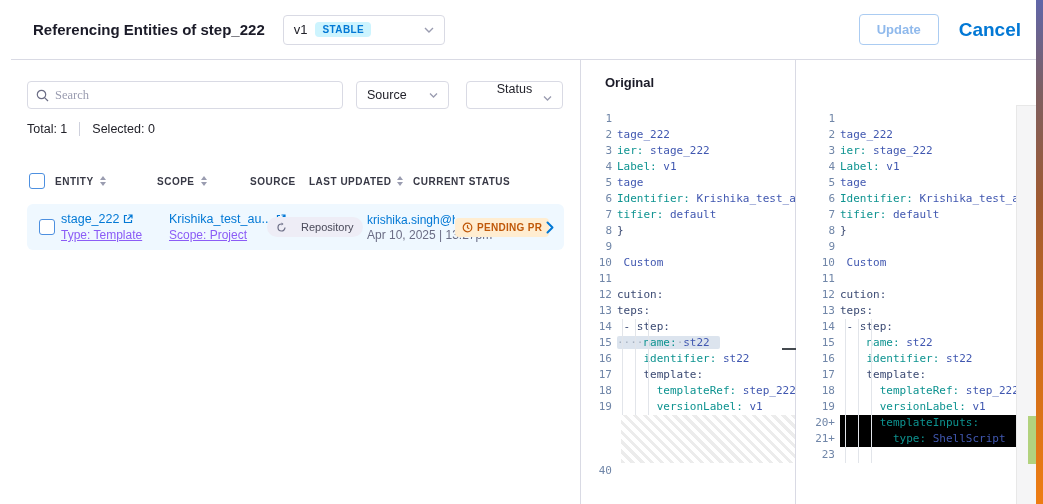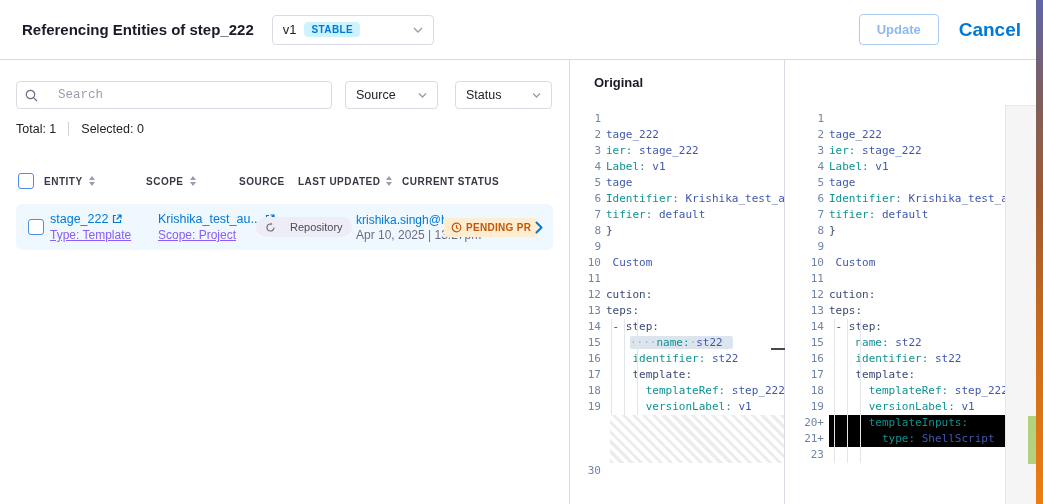--- a/index.html
+++ b/index.html
@@ -1,18 +1,18 @@
 <!DOCTYPE html>
 <html><head>
 <meta charset="utf-8">
 <style>
   * { margin:0; padding:0; box-sizing:border-box; }
   html,body { width:1043px; height:504px; }
   body { font-family:"Liberation Sans", sans-serif; background:#fff; color:#22222a; overflow:hidden; }
-  .app { position:relative; width:1043px; height:504px; background:#fff; overflow:hidden; }
+  .app { position:relative; width:1043px; height:504px; background:#fff; overflow:hidden;padding-left:11px; }
 
   
   .topbar { height:60px; display:flex; align-items:center; padding:0 22px; border-bottom:1px solid #d9dae4; }
   .title { font-size:15px; font-weight:bold; color:#1b1b28; white-space:nowrap; }
   .version-select { margin-left:18px; width:162px; height:30px; border:1px solid #d9dae4; border-radius:4px;
     display:flex; align-items:center; padding:0 10px; cursor:pointer; background:#fff; }
   .version-label { font-size:13px; color:#22222a; }
   .stable-badge { margin-left:8px; font-size:10px; font-weight:bold; letter-spacing:.4px; padding:2px 7px; border-radius:4px; }
   .vchev { margin-left:auto; }
   .top-actions { margin-left:auto; display:flex; align-items:center; gap:20px; }
@@ -20,28 +20,28 @@
     padding:7px 17px; border-radius:4px; cursor:not-allowed;margin-left:36px; }
   .cancel-btn { color:#0278d5; font-weight:bold; font-size:19px; text-decoration:none; cursor:pointer; }
 
   
   .main { display:flex; height:444px; }
   .left-section { width:570px; flex:0 0 570px; border-right:1px solid #d9dae4; padding:21px 16px 0 16px; }
 
   
   .toolbar { display:flex; align-items:center; }
   .searchbox { width:316px; height:28px; border:1px solid #d9dae4; border-radius:4px; display:flex; align-items:center; padding:0 8px; background:#fff; }
-  .searchbox input { border:none; outline:none; flex:1; font-size:12.5px; margin-left:20px; color:#22222a;
-    font-family:Liberation Mono, monospace; background:transparent; }
+  .searchbox input { border:none; outline:none; flex:1; font-size:12.5px; margin-left:6px; color:#22222a;
+    font-family:Liberation Serif, serif; background:transparent; }
   .searchbox input::placeholder { color:#9a9cb0; }
   .dd { height:28px; border:1px solid #d9dae4; border-radius:4px; display:flex; align-items:center; padding:0 10px;
     font-size:12.5px; color:#22222a; cursor:pointer; background:#fff; }
   .dd .ddchev { margin-left:auto; }
   .dd-source { width:93px; margin-left:13px; }
-  .dd-status { width:97px; margin-left:17px; }
+  .dd-status { width:97px; margin-left:17px;flex-direction:column; }
 
   .counts { margin-top:13px; display:flex; align-items:center; font-size:12.5px; color:#22222a; }
   .counts .vdiv { width:1px; height:14px; background:#cfd1dd; margin:0 12px; }
 
   
   .thead { margin-top:37px; display:grid; grid-template-columns:26px 102px 93px 59px 104px 1fr; align-items:center; padding-left:2px; }
   .th { font-size:10px; font-weight:bold; letter-spacing:.5px; color:#383946; display:flex; align-items:center; cursor:pointer; }
   .sort { display:inline-flex; flex-direction:column; gap:2px; margin-left:6px; }
   .sort i { display:block; width:0; height:0; border-left:3.5px solid transparent; border-right:3.5px solid transparent; }
   .sort .up { border-bottom:4px solid #9a9cb0; }
@@ -77,21 +77,21 @@
   .ruler-marker { position:absolute; right:3px; width:12px; }
 
   .cl { display:flex; height:16px; line-height:16px; white-space:pre; }
   .ln { flex:0 0 36px; text-align:right; padding-right:5px; color:#7086a8; }
   .pane-right .ln { flex:0 0 44px; }
   .ct { flex:1; }
   .sg-k { color:#0d9390; }
   .sg-v { color:#4057b0; }
   .sg-p { color:#3b4a73; }
   .sg-w { color:#a8b2c1; }
-  .cl.chg .inner { background:#dce4ee; border-radius:2px; padding-right:10px;margin-left:24px; }
+  .cl.chg .inner { background:#dce4ee; border-radius:2px; padding-right:10px; }
   .cl.add .ct { background:#000000; }
   .hatch { height:48px; margin-left:40px;
     background:repeating-linear-gradient(45deg,#ececec 0,#ececec 3px,transparent 3px,transparent 7px); }
 
   .guide { position:absolute; width:1px; background:#e2e5ea; }
   .change-dash { position:absolute; width:14px; height:2px; background:#44494f; }
 
   
   .edge-strip { position:absolute; top:0; right:0; width:7px; height:504px; z-index:50;
     background:linear-gradient(180deg,#6066a9 0%,#7d5f62 18%,#a05a31 40%,#c96a1c 65%,#ee7d13 100%); }
@@ -275,21 +275,21 @@
             <div class="cl"><span class="ln">11</span><span class="ct"><span class="inner"></span></span></div>
             <div class="cl"><span class="ln">12</span><span class="ct"><span class="inner"><span class="sg-p">cution:</span></span></span></div>
             <div class="cl"><span class="ln">13</span><span class="ct"><span class="inner"><span class="sg-p">teps:</span></span></span></div>
             <div class="cl"><span class="ln">14</span><span class="ct"><span class="inner"><span class="sg-p"> - step:</span></span></span></div>
             <div class="cl chg"><span class="ln">15</span><span class="ct"><span class="inner"><span class="sg-w">····</span><span class="sg-k">name:</span><span class="sg-w">·</span><span class="sg-v">st22</span></span></span></div>
             <div class="cl"><span class="ln">16</span><span class="ct"><span class="inner"><span class="sg-p">    </span><span class="sg-k">identifier:</span><span class="sg-v"> st22</span></span></span></div>
             <div class="cl"><span class="ln">17</span><span class="ct"><span class="inner"><span class="sg-p">    template:</span></span></span></div>
             <div class="cl"><span class="ln">18</span><span class="ct"><span class="inner"><span class="sg-p">      </span><span class="sg-k">templateRef:</span><span class="sg-v"> step_222</span></span></span></div>
             <div class="cl"><span class="ln">19</span><span class="ct"><span class="inner"><span class="sg-p">      </span><span class="sg-k">versionLabel:</span><span class="sg-v"> v1</span></span></span></div>
             <div class="hatch" style="height: 48px;"></div>
-            <div class="cl"><span class="ln">30</span><span class="ct"><span class="inner"></span></span></div>
+            <div class="cl"><span class="ln">40</span><span class="ct"><span class="inner"></span></span></div>
             <div class="guide" style="left: 41px; top: 214px; height: 96px;"></div>
             <div class="guide" style="left: 54px; top: 214px; height: 96px;"></div>
             <div class="guide" style="left: 67px; top: 214px; height: 96px;"></div>
           </div>
         <div class="pane pane-right" id="pane-right">
             <div class="cl"><span class="ln">1</span><span class="ct"><span class="inner"></span></span></div>
             <div class="cl"><span class="ln">2</span><span class="ct"><span class="inner"><span class="sg-v">tage_222</span></span></span></div>
             <div class="cl"><span class="ln">3</span><span class="ct"><span class="inner"><span class="sg-k">ier:</span><span class="sg-v"> stage_222</span></span></span></div>
             <div class="cl"><span class="ln">4</span><span class="ct"><span class="inner"><span class="sg-k">Label:</span><span class="sg-v"> v1</span></span></span></div>
             <div class="cl"><span class="ln">5</span><span class="ct"><span class="inner"><span class="sg-v">tage</span></span></span></div>

